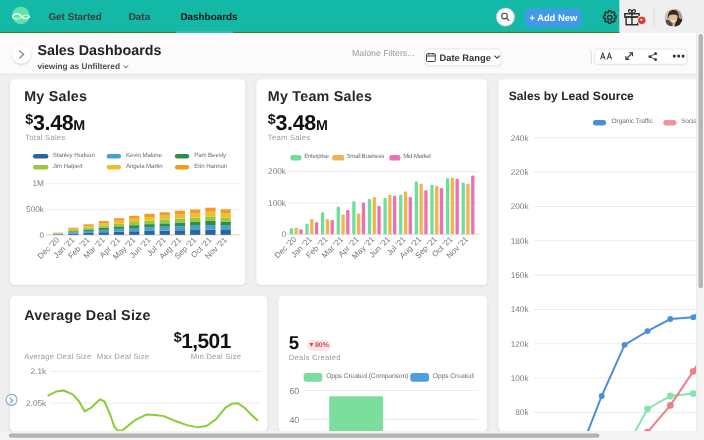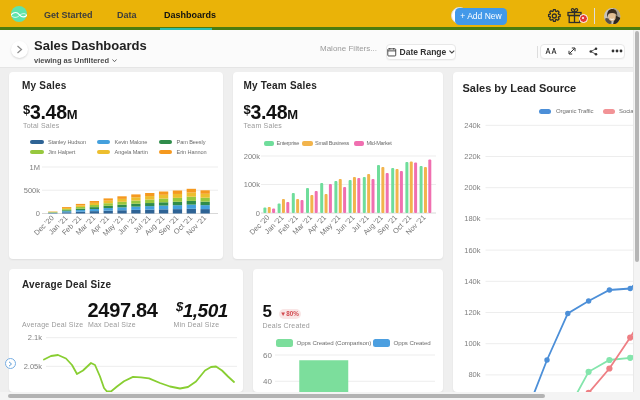--- a/index.html
+++ b/index.html
@@ -1,25 +1,25 @@
 <!DOCTYPE html>
 <html><head>
 <meta charset="utf-8">
 <style>
 * { margin:0; padding:0; box-sizing:border-box; }
 html,body { width:640px; height:400px; overflow:hidden; }
 body { font-family:"Liberation Sans", sans-serif; background:#efefef; position:relative; }
 .abs { position:absolute; }
 
-#nav { left:0; top:0; width:640px; height:30px; background:#eab308; border-bottom:3px solid #4d7c0f; z-index:5; }
+#nav { left:0; top:0; width:563px; height:30px; background:#14b8a6; border-bottom:1px solid #4d7c0f; z-index:5; }
 .navlink { position:absolute; top:10px; font-size:9px; color:#3d3d3d; font-weight:600; }
 
 #hdr { left:0; top:30px; width:640px; height:38px; background:#fbfbfb; border-bottom:1px solid #e5e5e5; z-index:4; }
 .card { position:absolute; background:#fff; border-radius:4px; box-shadow:0 1px 2px rgba(0,0,0,0.07); overflow:hidden; }
-.ctitle { position:absolute; font-size:10px; font-weight:700; color:#262626; letter-spacing:.2px; white-space:nowrap; }
+.ctitle { position:absolute; font-size:13px; font-weight:700; color:#262626; letter-spacing:.2px; white-space:nowrap; }
 .bignum { position:absolute; font-size:19.5px; font-weight:700; color:#111; letter-spacing:-0.3px; white-space:nowrap;}
 .bignum .d { font-size:13px; vertical-align:5.5px; font-weight:700;}
 .bignum .m { font-size:13px; }
 .sub { position:absolute; font-size:7px; color:#9a9a9a; letter-spacing:.2px;}
 .leg { position:absolute; font-size:5.6px; color:#6e6e6e; white-space:nowrap; letter-spacing:-0.1px; }
 .sw { position:absolute; border-radius:2px; }
 .btn2 { position:absolute; top:14px; white-space:nowrap; height:16px; background:#fff; border:1px solid #e8e8e8; border-radius:4px; font-size:8.5px; font-weight:600; color:#333; display:flex; align-items:center; justify-content:flex-start; box-shadow:0 1px 1px rgba(0,0,0,0.03);}
 </style>
 </head>
 <body>
@@ -34,21 +34,21 @@
   <div class="navlink" style="left:117px;">Data</div>
   <div class="navlink" style="left:164px; color:#111; font-weight:700;">Dashboards</div>
   <div class="abs" style="left:160px;top:27.5px;width:52px;height:2.5px;background:#2ebfae;"></div>
 
   <div class="abs" style="left:451px;top:7px;width:17px;height:17px;border:1px solid #dcdcdc;border-radius:50%;background:#fff;"></div>
   <svg class="abs" style="left:455px;top:11px" width="9" height="9" viewBox="0 0 9 9">
     <circle cx="3.6" cy="3.6" r="2.6" stroke="#444" stroke-width="1" fill="none"></circle>
     <line x1="5.6" y1="5.6" x2="8" y2="8" stroke="#444" stroke-width="1"></line>
   </svg>
 
-  <div class="abs" style="left:455px;top:8px;width:52px;height:16.5px;background:#4399e9;border-radius:4.5px;color:#fff;font-size:8.5px;font-weight:400;text-align:center;line-height:16.5px;">+ Add New</div>
+  <div class="abs" style="left:477px;top:8px;width:52px;height:16.5px;background:#4399e9;border-radius:4.5px;color:#fff;font-size:8.5px;font-weight:700;text-align:center;line-height:16.5px;">+ Add New</div>
 
   <svg class="abs" style="left:545.5px;top:8px" width="16" height="16" viewBox="0 0 24 24">
     <path fill="none" stroke="#2d2d2d" stroke-width="1.9" d="M13.9 2.6l.6 2.3 1.1.5 2.1-1.2 1.9 1.9-1.2 2.1.5 1.1 2.3.6v2.7l-2.3.6-.5 1.1 1.2 2.1-1.9 1.9-2.1-1.2-1.1.5-.6 2.3h-2.7l-.6-2.3-1.1-.5-2.1 1.2-1.9-1.9 1.2-2.1-.5-1.1-2.3-.6v-2.7l2.3-.6.5-1.1-1.2-2.1 1.9-1.9 2.1 1.2 1.1-.5.6-2.3z"></path>
     <circle cx="12.5" cy="12" r="3" fill="none" stroke="#2d2d2d" stroke-width="1.9"></circle>
   </svg>
 
   <svg class="abs" style="left:566px;top:7px" width="18" height="18" viewBox="0 0 18 18">
     <rect x="2" y="5.5" width="13" height="3" fill="none" stroke="#2d2d2d" stroke-width="1.3"></rect>
     <rect x="3.2" y="8.5" width="10.6" height="7" fill="none" stroke="#2d2d2d" stroke-width="1.3"></rect>
     <line x1="8.5" y1="5.5" x2="8.5" y2="15.5" stroke="#2d2d2d" stroke-width="1.3"></line>
@@ -340,23 +340,22 @@
       <polyline points="135.60000000000002,280.9 156.39999999999998,256.5 177.20000000000005,225.60000000000002 197.5,193" fill="none" stroke="#ee7f84" stroke-width="1.8"></polyline>
       <circle cx="135.60000000000002" cy="280.9" r="3.1" fill="#ee7f84"></circle>
       <circle cx="156.39999999999998" cy="256.5" r="3.1" fill="#ee7f84"></circle>
       <circle cx="177.20000000000005" cy="225.60000000000002" r="3.1" fill="#ee7f84"></circle>
     </svg>
 </div>
 
 <div class="card" style="left:9px;top:268.5px;width:234px;height:123.5px;">
   <div class="ctitle" style="left:13px;top:10px;">Average Deal Size</div>
   <div class="sub" style="left:13px;top:52px;">Average Deal Size</div>
-  <div class="bignum" style="left:78.5px;top:30px;font-size:20px;">2497.84</div>
   <div class="sub" style="left:79px;top:52px;">Max Deal Size</div>
-  <div class="bignum" style="left:167px;top:30px;font-size:19px;letter-spacing:-0.5px;font-style:italic;"><span class="d">$</span>1,501</div>
+  <div class="bignum" style="left:149px;top:30px;font-size:19px;letter-spacing:-0.5px;"><span class="d">$</span>1,501</div>
   <div class="sub" style="left:164.5px;top:52px;">Min Deal Size</div>
   <svg class="abs" style="left:0;top:60px;" width="234" height="63.5" id="chart4">
       <line x1="37" y1="8.699999999999989" x2="228" y2="8.699999999999989" stroke="#ededed" stroke-width="1"></line>
       <text x="33" y="11.199999999999989" font-size="7.5" fill="#7f7f7f" text-anchor="end">2.1k</text>
       <line x1="37" y1="37.30000000000001" x2="228" y2="37.30000000000001" stroke="#ededed" stroke-width="1"></line>
       <text x="33" y="39.80000000000001" font-size="7.5" fill="#7f7f7f" text-anchor="end">2.05k</text>
       <path d="M35,30.5 L42,27 L49,26 L57,29.5 L63,36 L68,45 L74,41.5 L82,34 L86,36 L91,47.5 L95,59 L98,62.5 L102,62.5 L108,57.5 L115,52.19999999999999 L124,47.89999999999998 L132,48.30000000000001 L140,49.30000000000001 L151,54 L161,57.5 L171,59.5 L179,58 L187,52.5 L196,41.5 L202,38 L207,37.5 L213,41.5 L219,47.5 L225,53" fill="none" stroke="#88ce32" stroke-width="1.8" stroke-linejoin="round" stroke-linecap="round"></path>
     </svg>
 </div>
 

